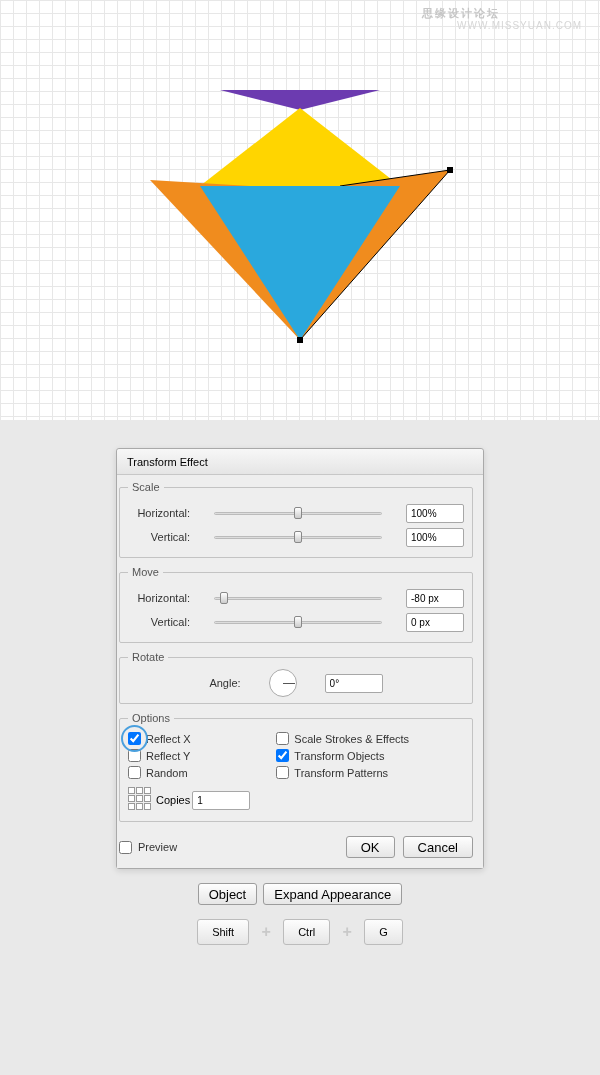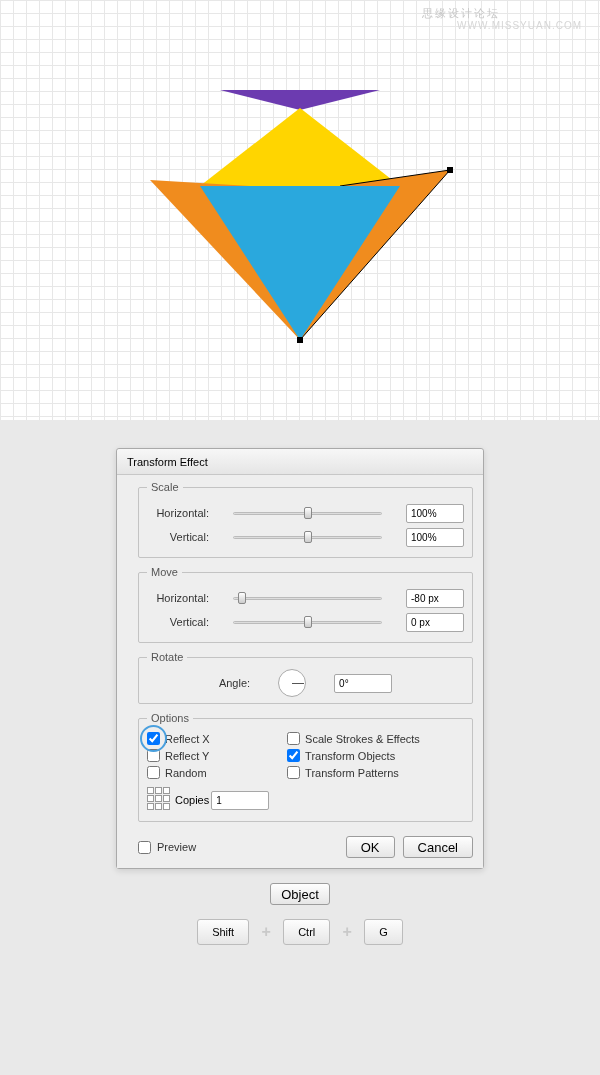--- a/index.html
+++ b/index.html
@@ -8,41 +8,41 @@
   .canvas {
     position: relative;
     width: 600px;
     height: 420px;
     background-color: #ffffff;
     background-image:
       linear-gradient(#e7e7e7 1px, transparent 1px),
       linear-gradient(90deg, #e7e7e7 1px, transparent 1px);
     background-size: 13px 13px;
   }
-  .watermark-1 { position: absolute; top: 6px; right: 100px; font-size: 11px; font-weight: normal; letter-spacing: 2px; color: #c6c6c6; }
+  .watermark-1 { position: absolute; top: 6px; right: 100px; font-size: 11px; font-weight: bold; letter-spacing: 2px; color: #c6c6c6; }
   .watermark-2 { position: absolute; top: 20px; right: 18px; font-size: 10px; letter-spacing: 1px; color: #d6d6d6; }
   .artwork { position: absolute; left: 130px; top: 80px; width: 340px; height: 290px; overflow: visible; }
   
   .lower { padding: 28px 0 20px 0; display: flex; flex-direction: column; align-items: center; }
   .dialog {
     width: 368px;
     background: #eeeeee;
     border: 1px solid #a9a9a9;
     border-radius: 3px;
     box-shadow: 0 2px 6px rgba(0,0,0,.12);
   }
   .titlebar {
     height: 26px; line-height: 26px;
     padding-left: 10px;
     font-size: 11px;
     background: linear-gradient(#f7f7f7,#e5e5e5);
     border-bottom: 1px solid #c7c7c7;
     border-radius: 3px 3px 0 0;
   }
-  .dlg-body { padding: 6px 10px 10px 21px; background: #eeeeee; }
+  .dlg-body { padding: 6px 10px 10px 2px; background: #eeeeee; }
   fieldset {
     border: 1px solid #c3c3c3;
     border-radius: 2px;
     margin-bottom: 8px;
     padding: 8px 8px 8px 8px;
     font-size: 11px;
   }
   legend { padding: 0 4px; color: #555; font-size: 11px; }
   .row { display: flex; align-items: center; height: 24px; gap: 24px; }
   .lbl { width: 62px; text-align: right; color: #333; }
@@ -225,20 +225,21 @@
           <button class="btn">OK</button>
           <button class="btn">Cancel</button>
         </div>
       </div>
 
     </div>
   </div>
 
   <div class="below-row">
     <button class="btn">Object</button>
+    <button class="btn">Expand Appearance</button>
   </div>
 
   <div class="keys-row">
     <span class="key">Shift</span>
     <span class="plus">+</span>
     <span class="key">Ctrl</span>
     <span class="plus">+</span>
     <span class="key">G</span>
   </div>
 

